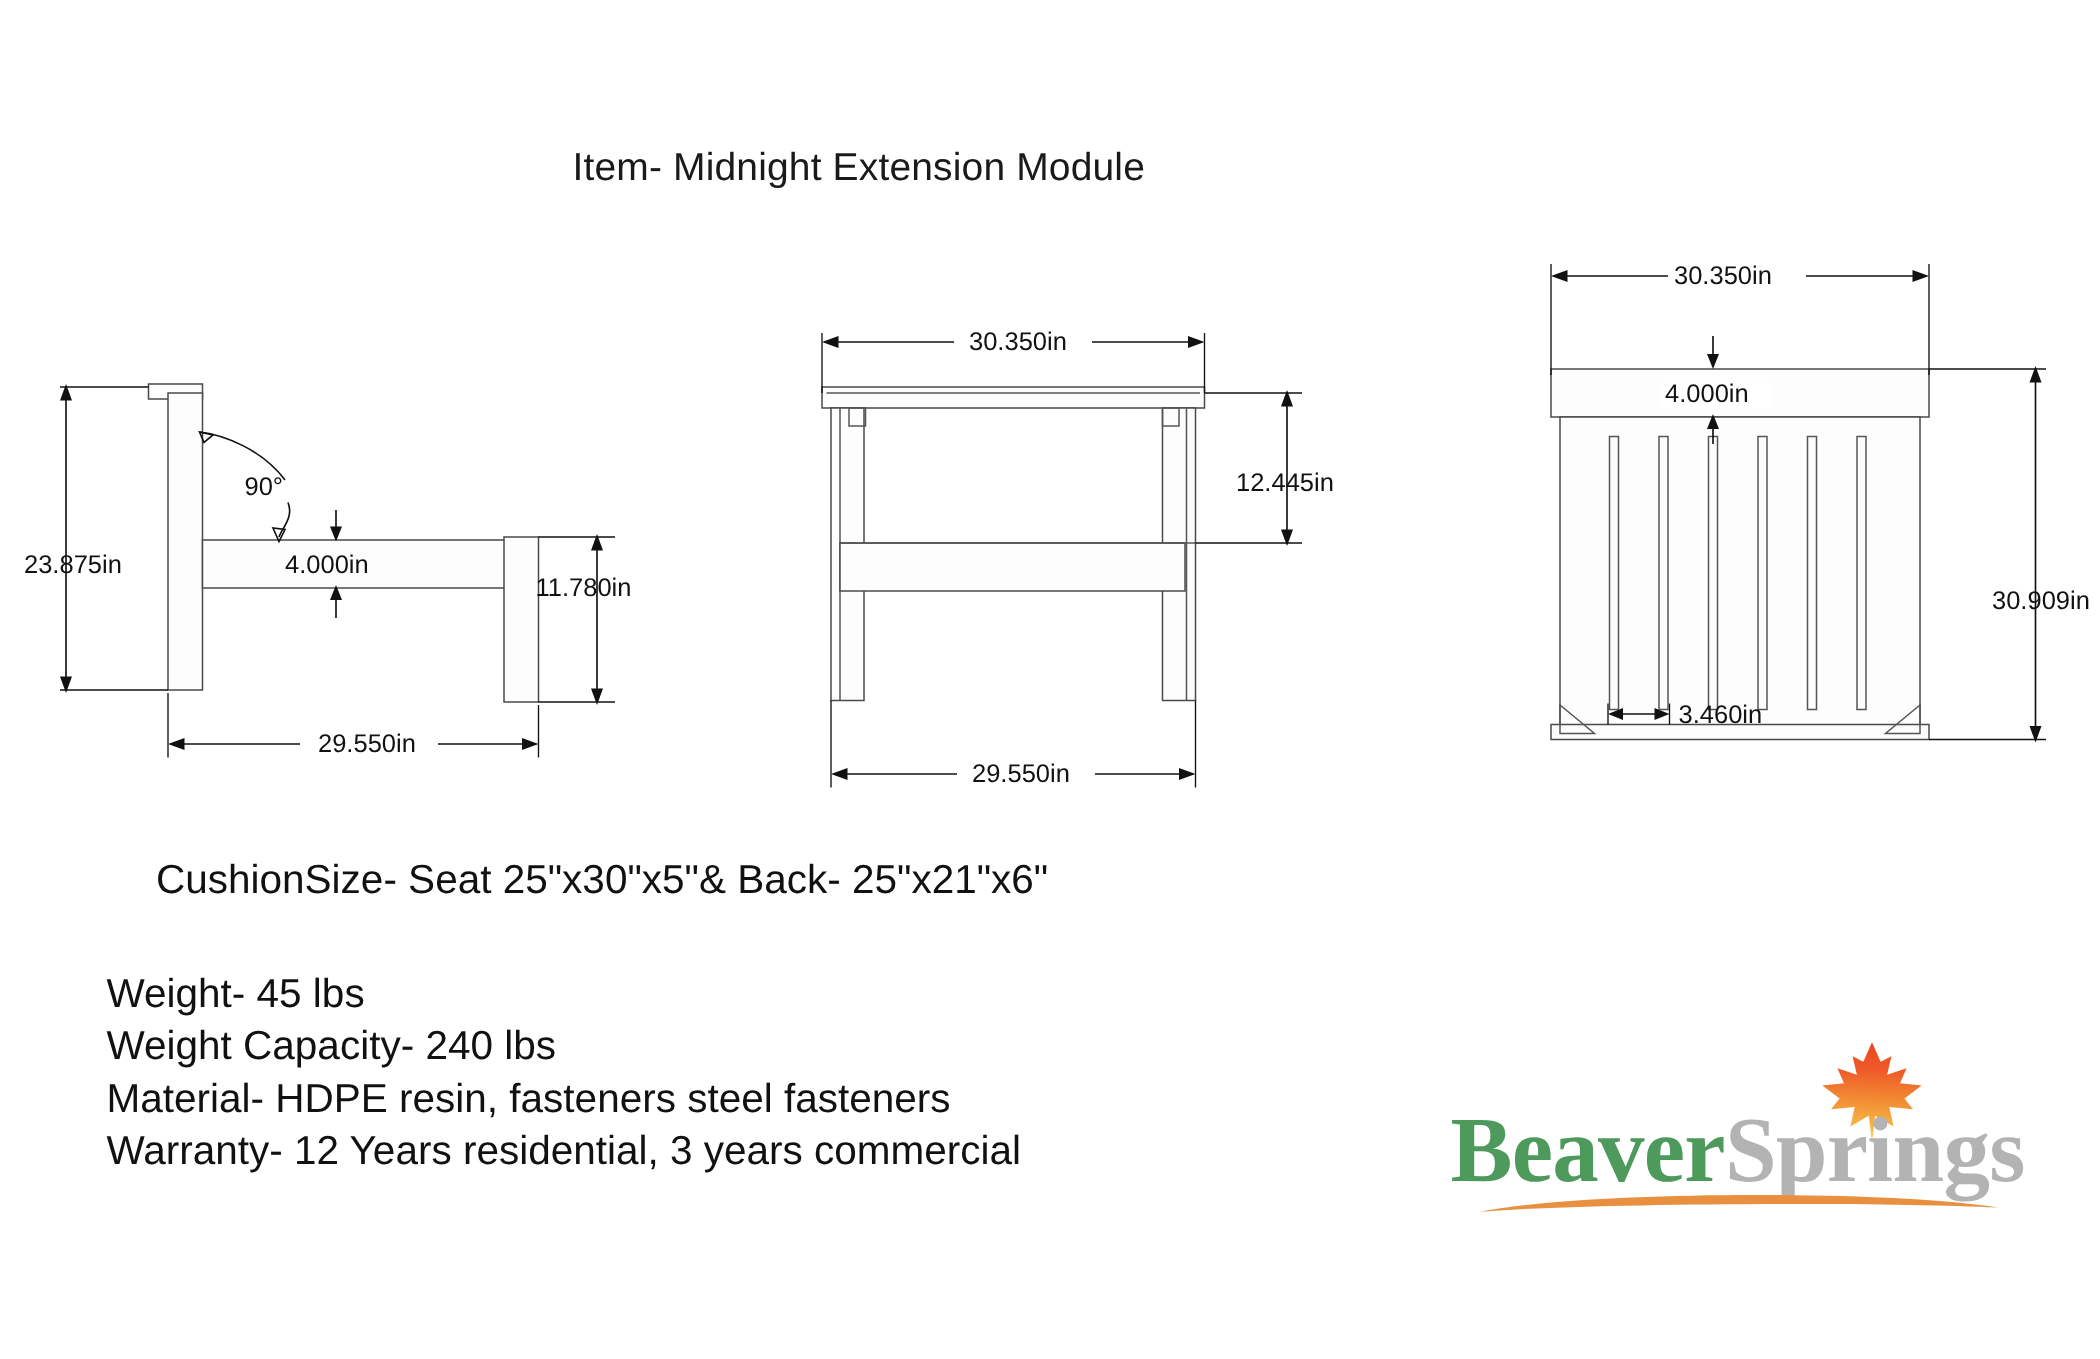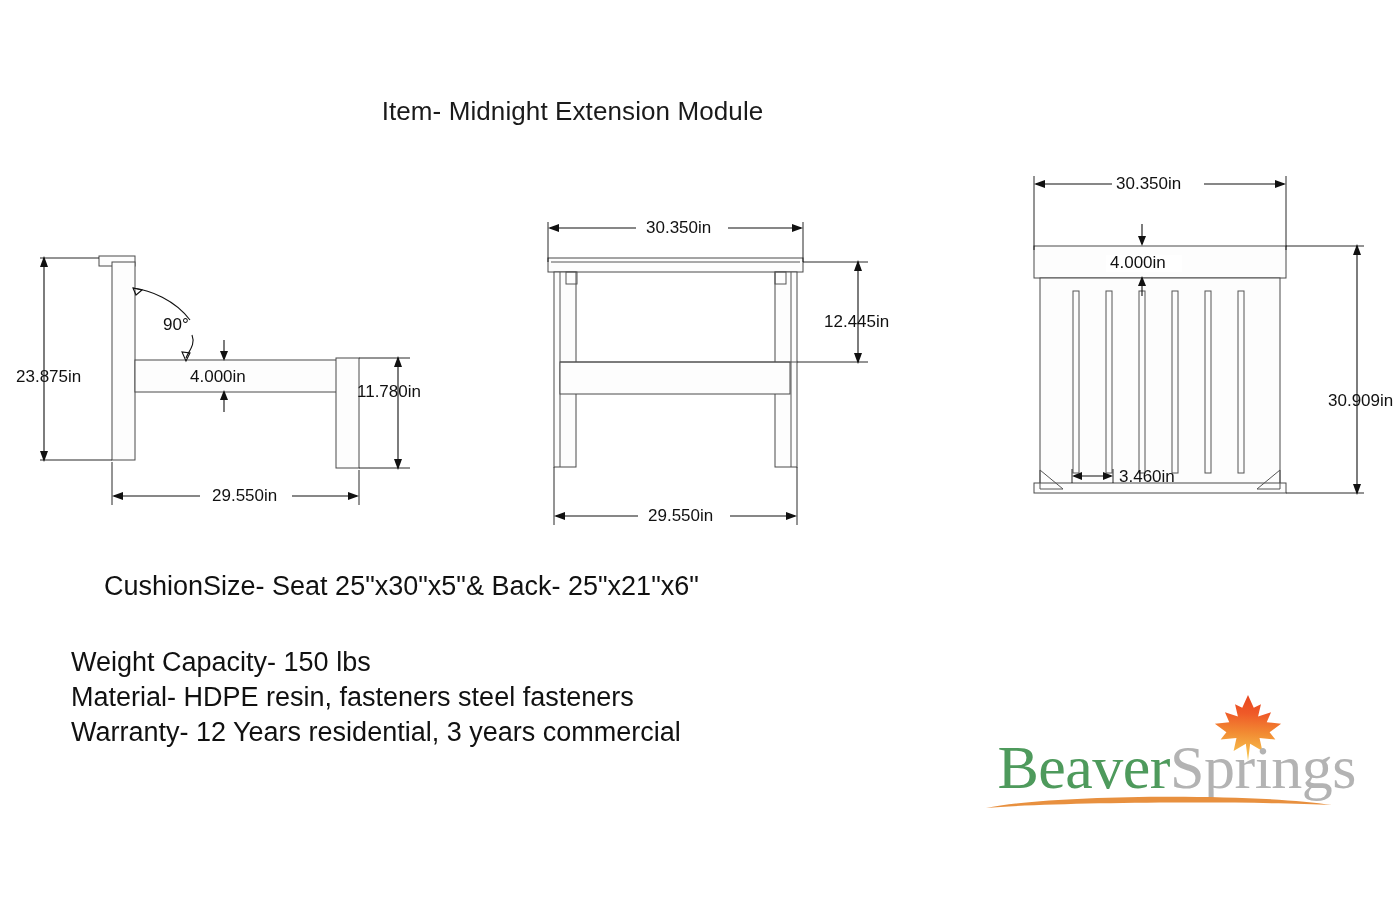--- a/index.html
+++ b/index.html
@@ -75,29 +75,28 @@
   
   .logo {
     position: absolute;
     left: 952px;
     top: 690px;
     width: 400px;
     height: 140px;
   }
   .logo-word {
     position: absolute;
-    left: 4px;
+    left: 15px;
     top: 42px;
     width: 400px;
     font-family: "Liberation Serif", serif;
     font-size: 62px;
-    font-weight: normal;
+    font-weight: bold;
     letter-spacing: -0.5px;
     white-space: nowrap;
-    text-align: right;
   }
   .logo-beaver { color: #4e9a5c; }
   .logo-springs { color: #b3b3b3; }
   .leaf-wrap {
     position: absolute;
     left: 258px;
     top: 2px;
     width: 76px;
     height: 72px;
   }
@@ -251,21 +250,22 @@
       <line class="dim" x1="1357" y1="246" x2="1357" y2="493"></line>
       <path d="M 1357 244 l -4 11 l 8 0 z" fill="#111"></path>
       <path d="M 1357 495 l -4 -11 l 8 0 z" fill="#111"></path>
       <text class="dimtxt" x="1328" y="406">30.909in</text>
     </g>
   </svg>
 
   <div class="cushion-line">CushionSize- Seat 25"x30"x5"&amp; Back- 25"x21"x6"</div>
 
   <div class="spec-block">
-    <div>Weight Capacity- 150 lbs</div>
+    <div>Weight-  45 lbs</div>
+    <div>Weight Capacity- 240 lbs</div>
     <div>Material- HDPE resin, fasteners steel fasteners</div>
     <div>Warranty- 12 Years residential, 3 years commercial</div>
   </div>
 
   <div class="logo">
 
     <div class="leaf-wrap">
       <svg viewBox="0 0 100 100" width="76" height="72">
         <defs>
           <linearGradient id="leafgrad" x1="0.5" y1="0" x2="0.45" y2="1">

